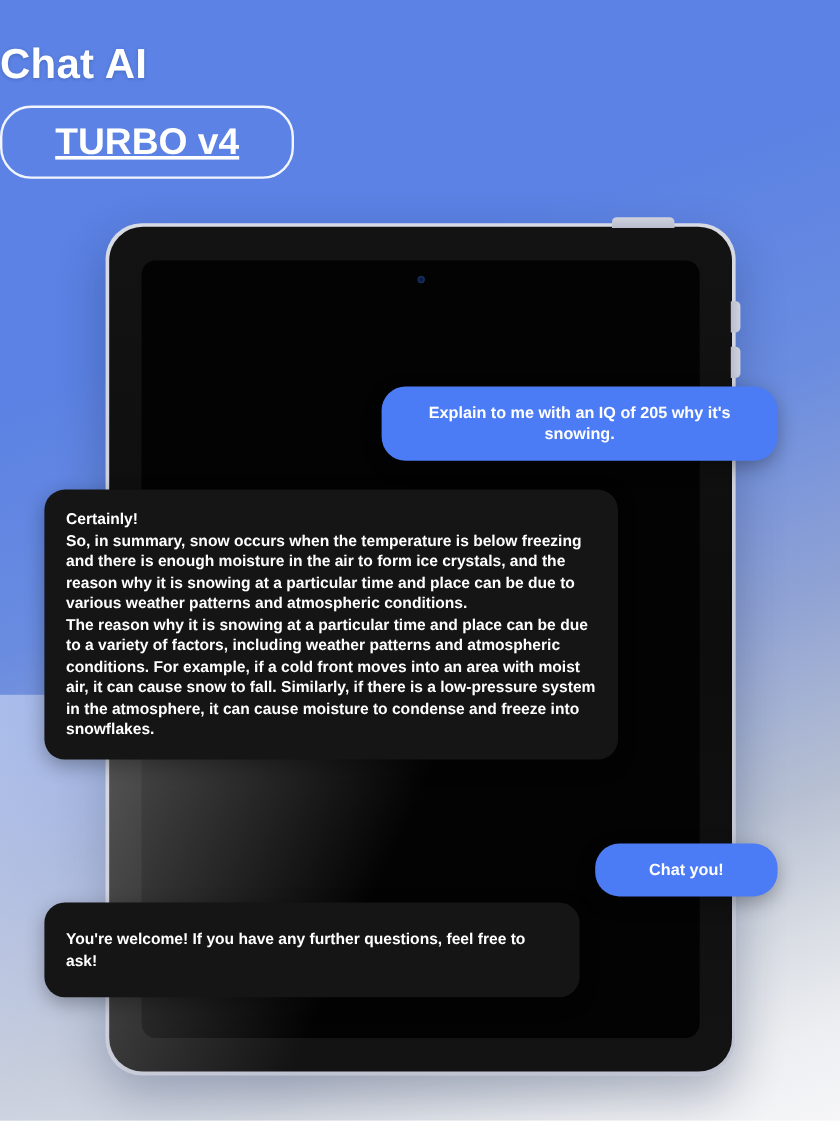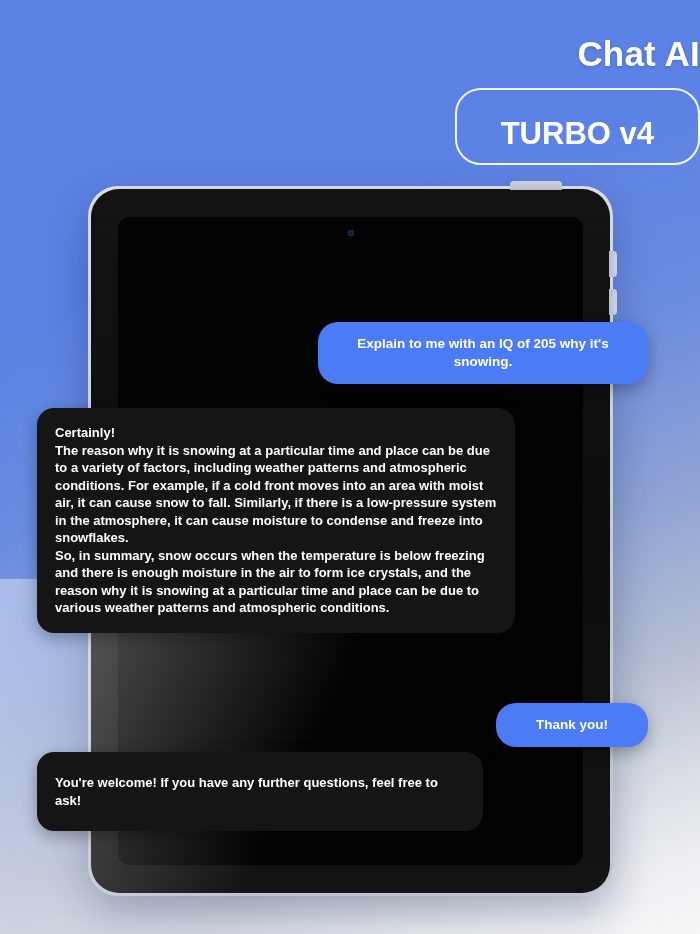--- a/index.html
+++ b/index.html
@@ -30,36 +30,37 @@
     content:"";
     position:absolute; inset:0;
     background:linear-gradient(115deg, rgba(255,255,255,.40) 0%, rgba(255,255,255,0) 45%);
     top:62%;
     pointer-events:none;
   }
 
   
   .header{
     position:absolute; left:0; top:0; width:700px;
-    text-align:right; z-index:5;
+    text-align:left; z-index:5;
   }
   .app-title{
     margin-top:34px;
     font-size:35px; font-weight:bold; color:#ffffff;
     letter-spacing:.2px;
     text-shadow:0 1px 3px rgba(20,40,90,.25);
   }
   .version-pill{
     display:inline-block;
     margin-top:14px;
-    padding:28px 44px 14px;
+    padding:12px 44px 14px;
     border:2px solid rgba(255,255,255,.92);
     border-radius:26px;
     font-size:31px; font-weight:bold; color:#ffffff;
     line-height:1;
+    text-decoration:underline;
   }
 
   
   .tablet{
     position:absolute;
     left:88px; top:186px;
     width:525px; height:710px;
     border-radius:30px;
     background:linear-gradient(180deg,#d8dae4 0%,#c6c9d6 55%,#bfc3d2 100%);
     padding:3px;
@@ -160,22 +161,22 @@
       </div>
     </div>
   </div>
 
   <div class="chat">
 
     <div class="bubble user" id="msg-q1">Explain to me with an IQ of 205 why it's snowing.</div>
 
     <div class="bubble ai" id="msg-a1">
       <p>Certainly!</p>
+      <p>So, in summary, snow occurs when the temperature is below freezing and there is enough moisture in the air to form ice crystals, and the reason why it is snowing at a particular time and place can be due to various weather patterns and atmospheric conditions.</p>
       <p>The reason why it is snowing at a particular time and place can be due to a variety of factors, including weather patterns and atmospheric conditions. For example, if a cold front moves into an area with moist air, it can cause snow to fall. Similarly, if there is a low-pressure system in the atmosphere, it can cause moisture to condense and freeze into snowflakes.</p>
-      <p>So, in summary, snow occurs when the temperature is below freezing and there is enough moisture in the air to form ice crystals, and the reason why it is snowing at a particular time and place can be due to various weather patterns and atmospheric conditions.</p>
     </div>
 
-    <div class="bubble user" id="msg-q2">Thank you!</div>
+    <div class="bubble user" id="msg-q2">Chat you!</div>
 
     <div class="bubble ai" id="msg-a2">You're welcome! If you have any further questions, feel free to ask!</div>
 
   </div>
 </div>
 
 </body></html>

